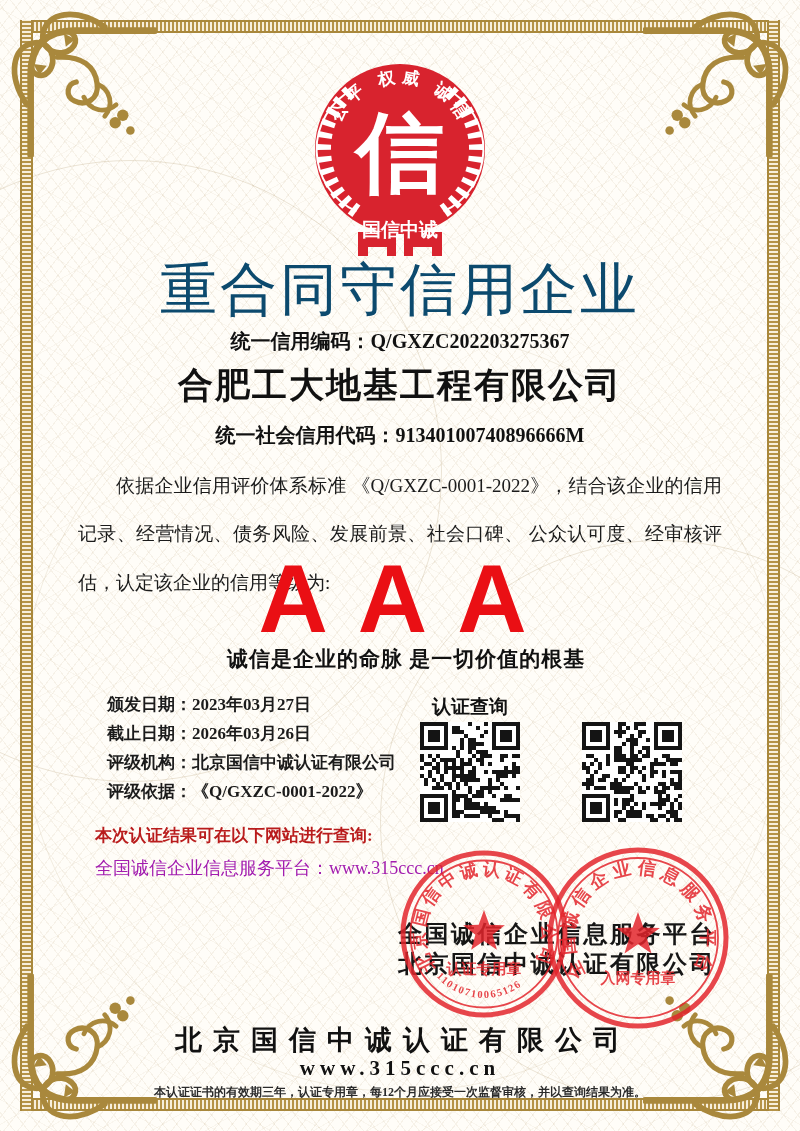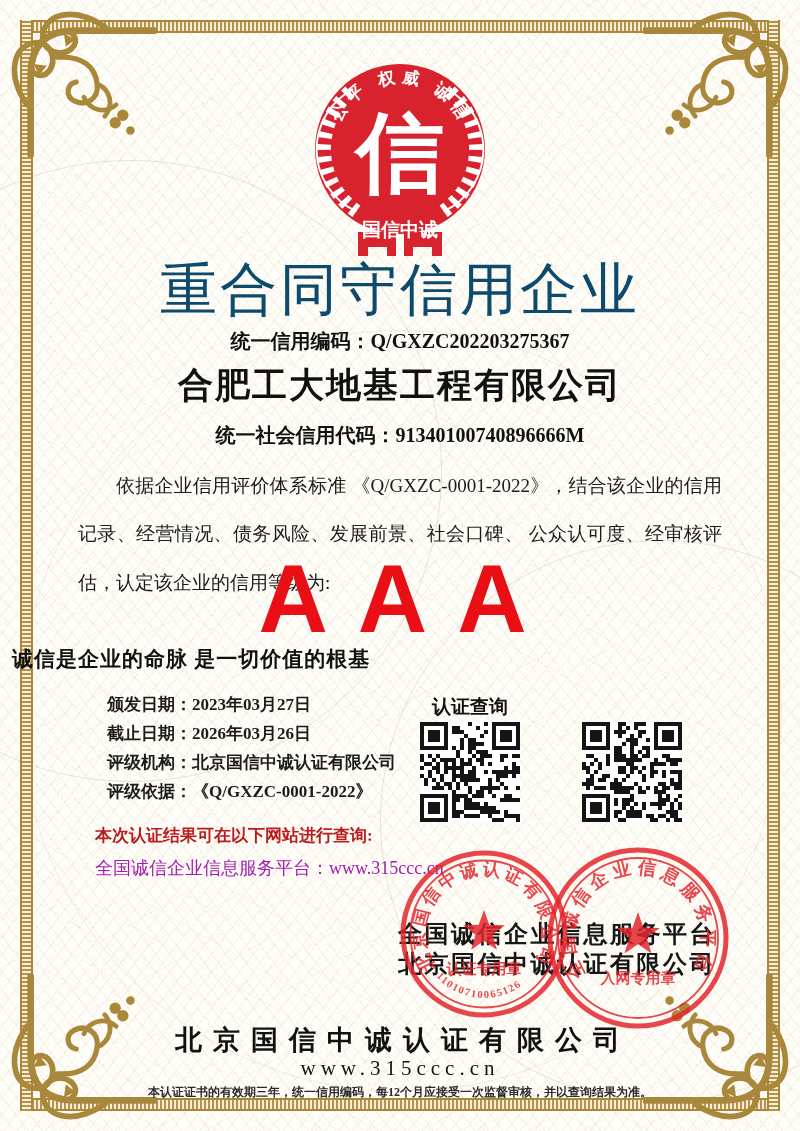--- a/index.html
+++ b/index.html
@@ -38,41 +38,41 @@
   
   .abs{position:absolute;}
   .title{left:0;right:0;top:252px;text-align:center;font-size:57px;font-weight:400;letter-spacing:3px;color:#0c4a6e;}
   .code-line{left:0;right:0;top:328px;text-align:center;font-size:20px;font-weight:700;}
   .company{left:0;right:0;top:362px;text-align:center;font-size:35px;font-weight:700;letter-spacing:2px;}
   .social-line{left:0;right:0;top:422px;text-align:center;font-size:20px;font-weight:700;}
   .paragraph{left:78px;width:644px;top:462px;font-size:19px;font-weight:400;line-height:2.55;
     text-align:justify;text-indent:2em;color:#1b1b1b;}
   .rating{left:0;right:0;top:544px;text-align:center;font-size:96px;font-weight:900;
     letter-spacing:30px;margin-left:15px;color:#ea0f14;font-family:"Liberation Sans","DejaVu Sans",sans-serif;}
-  .motto{left:0;right:0;top:645px;text-align:left;font-size:21px;font-weight:700;letter-spacing:1px;padding-left:12px;}
+  .motto{left:0;right:0;top:645px;text-align:center;font-size:21px;font-weight:700;letter-spacing:1px;padding-left:12px;}
   
   .details{left:95px;top:690px;font-size:17px;font-weight:700;line-height:29px;color:#1b1b1b;}
   .detail-row{white-space:nowrap;margin-left:12px;}
   
   .qr-label{top:694px;width:120px;text-align:center;font-size:19px;font-weight:700;}
   .qr-label-left{left:410px;} .qr-label-right{left:572px;margin-top:28px;}
   .qr-code{top:722px;width:100px;height:100px;background:#fff;}
   .qr-left{left:420px;} .qr-right{left:582px;}
   .qr-code svg{display:block;}
   .notice{left:95px;top:824px;font-size:17px;font-weight:800;color:#b91c1c;}
   .platform{left:95px;top:856px;font-size:18px;font-weight:500;color:#a21caf;}
   
   .overlay-line{left:398px;font-size:24px;font-weight:700;letter-spacing:2.5px;color:#161616;white-space:nowrap;}
   .ov1{top:918px;} .ov2{top:948px;}
   .stamp{position:absolute;opacity:.84;}
   .stamp-left{left:398px;top:848px;width:172px;height:172px;}
   .stamp-right{left:545px;top:845px;width:186px;height:186px;}
   
   .footer-company{left:0;right:0;top:1022px;text-align:center;font-size:27px;font-weight:700;letter-spacing:11px;margin-left:6px;}
-  .footer-site{left:0;right:0;top:1056px;text-align:center;font-size:21px;font-weight:400;letter-spacing:5px;}
+  .footer-site{left:0;right:0;top:1056px;text-align:center;font-size:21px;font-weight:700;letter-spacing:5px;}
   .fine-print{left:0;right:0;top:1084px;text-align:center;font-size:12px;font-weight:600;color:#2a2a2a;}
   .hidden-defs{position:absolute;width:0;height:0;overflow:hidden;}
 </style>
 </head>
 <body>
 
 <svg class="hidden-defs" aria-hidden="true">
   <defs>
     <symbol id="cornerOrn" viewBox="0 0 160 160">
       <g fill="none" stroke="#a9883c" stroke-linecap="round">
@@ -612,14 +612,14 @@
     <circle cx="93" cy="93" r="80" fill="none" stroke="#e3242b" stroke-width="1.8"></circle>
     <text font-size="18" font-weight="700" fill="#e3242b">
       <textPath href="#rsRing" startOffset="0" textLength="272" lengthAdjust="spacing">全国诚信企业信息服务平台</textPath>
     </text>
     <polygon points="93,67 98.4,82.6 114.9,82.9 101.7,92.8 106.5,108.6 93,99.2 79.5,108.6 84.3,92.8 71.1,82.9 87.6,82.6" fill="#e3242b"></polygon>
     <text x="93" y="138" text-anchor="middle" font-size="15" font-weight="700" fill="#e3242b">入网专用章</text>
   </svg>
 
   <div class="abs footer-company">北京国信中诚认证有限公司</div>
   <div class="abs footer-site">www.315ccc.cn</div>
-  <div class="abs fine-print">本认证证书的有效期三年，统一信用编码，每12个月应接受一次监督审核，并以查询结果为准。</div>
+  <div class="abs fine-print">本认证证书的有效期三年，认证专用章，每12个月应接受一次监督审核，并以查询结果为准。</div>
 </div>
 
 </body></html>

